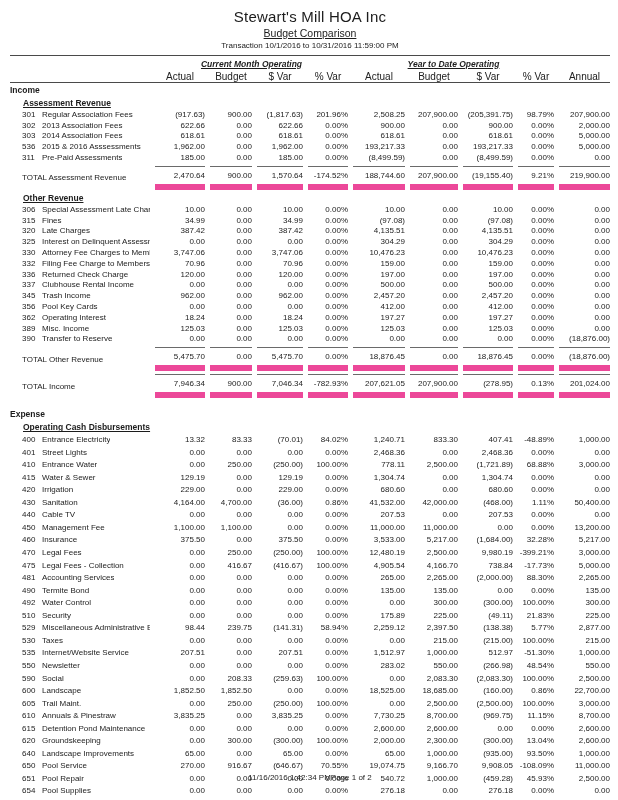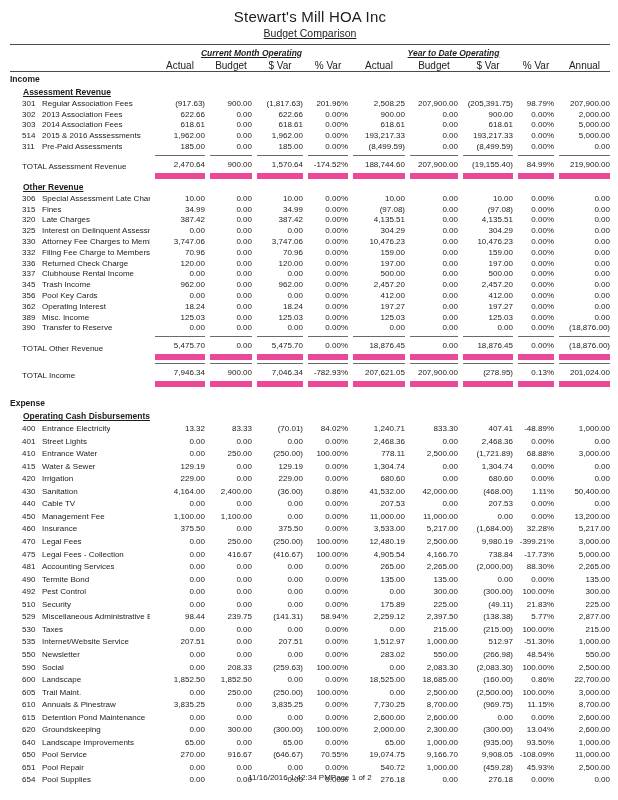--- a/index.html
+++ b/index.html
@@ -43,20 +43,21 @@
   
   .footer{position:absolute;left:10px;right:8px;top:773px;display:flex;justify-content:center;font-size:8px;color:#222;}
 </style>
 </head>
 <body>
 
 <div class="page">
   <div class="rpt-head">
     <div class="title">Stewart's Mill HOA Inc</div>
     <div class="subtitle">Budget Comparison</div>
+    <div class="trans">Transaction 10/1/2016 to 10/31/2016 11:59:00 PM</div>
   </div>
 
   <div class="rule top"></div>
 
   <div class="grid-row group-row">
     <div></div>
     <div class="group-label" style="grid-column:2/6">Current Month Operating</div>
     <div class="group-label" style="grid-column:6/10">Year to Date Operating</div>
     <div></div>
   </div>
@@ -124,21 +125,21 @@
           <div class="num">618.61</div>
           <div class="num">0.00%</div>
           <div class="num">618.61</div>
           <div class="num">0.00</div>
           <div class="num">618.61</div>
           <div class="num">0.00%</div>
           <div class="num">5,000.00</div>
         </div>
         <div class="grid-row acct-row">
           <div class="name-cell">
-            <span class="acct-num">514</span>
+            <span class="acct-num">536</span>
             <span class="acct-name">2015 &amp; 2016 Asssessments</span>
           </div>
           <div class="num">1,962.00</div>
           <div class="num">0.00</div>
           <div class="num">1,962.00</div>
           <div class="num">0.00%</div>
           <div class="num">193,217.33</div>
           <div class="num">0.00</div>
           <div class="num">193,217.33</div>
           <div class="num">0.00%</div>
@@ -161,21 +162,21 @@
         </div>
         <div class="grid-row total-row">
           <div class="name-cell">TOTAL Assessment Revenue</div>
           <div class="num">2,470.64</div>
           <div class="num">900.00</div>
           <div class="num">1,570.64</div>
           <div class="num">-174.52%</div>
           <div class="num">188,744.60</div>
           <div class="num">207,900.00</div>
           <div class="num">(19,155.40)</div>
-          <div class="num">84.99%</div>
+          <div class="num">9.21%</div>
           <div class="num">219,900.00</div>
         </div>
         <div class="grid-row subsec-row">
           <div class="subsec-label">Other Revenue</div>
         </div>
         <div class="grid-row acct-row">
           <div class="name-cell">
             <span class="acct-num">306</span>
             <span class="acct-name">Special Assessment Late Charge</span>
           </div>
@@ -475,21 +476,21 @@
           <div class="num">680.60</div>
           <div class="num">0.00%</div>
           <div class="num">0.00</div>
         </div>
         <div class="grid-row acct-row">
           <div class="name-cell">
             <span class="acct-num">430</span>
             <span class="acct-name">Sanitation</span>
           </div>
           <div class="num">4,164.00</div>
-          <div class="num">2,400.00</div>
+          <div class="num">4,700.00</div>
           <div class="num">(36.00)</div>
           <div class="num">0.86%</div>
           <div class="num">41,532.00</div>
           <div class="num">42,000.00</div>
           <div class="num">(468.00)</div>
           <div class="num">1.11%</div>
           <div class="num">50,400.00</div>
         </div>
         <div class="grid-row acct-row">
           <div class="name-cell">
@@ -592,21 +593,21 @@
           <div class="num">0.00%</div>
           <div class="num">135.00</div>
           <div class="num">135.00</div>
           <div class="num">0.00</div>
           <div class="num">0.00%</div>
           <div class="num">135.00</div>
         </div>
         <div class="grid-row acct-row">
           <div class="name-cell">
             <span class="acct-num">492</span>
-            <span class="acct-name">Pest Control</span>
+            <span class="acct-name">Water Control</span>
           </div>
           <div class="num">0.00</div>
           <div class="num">0.00</div>
           <div class="num">0.00</div>
           <div class="num">0.00%</div>
           <div class="num">0.00</div>
           <div class="num">300.00</div>
           <div class="num">(300.00)</div>
           <div class="num">100.00%</div>
           <div class="num">300.00</div>

